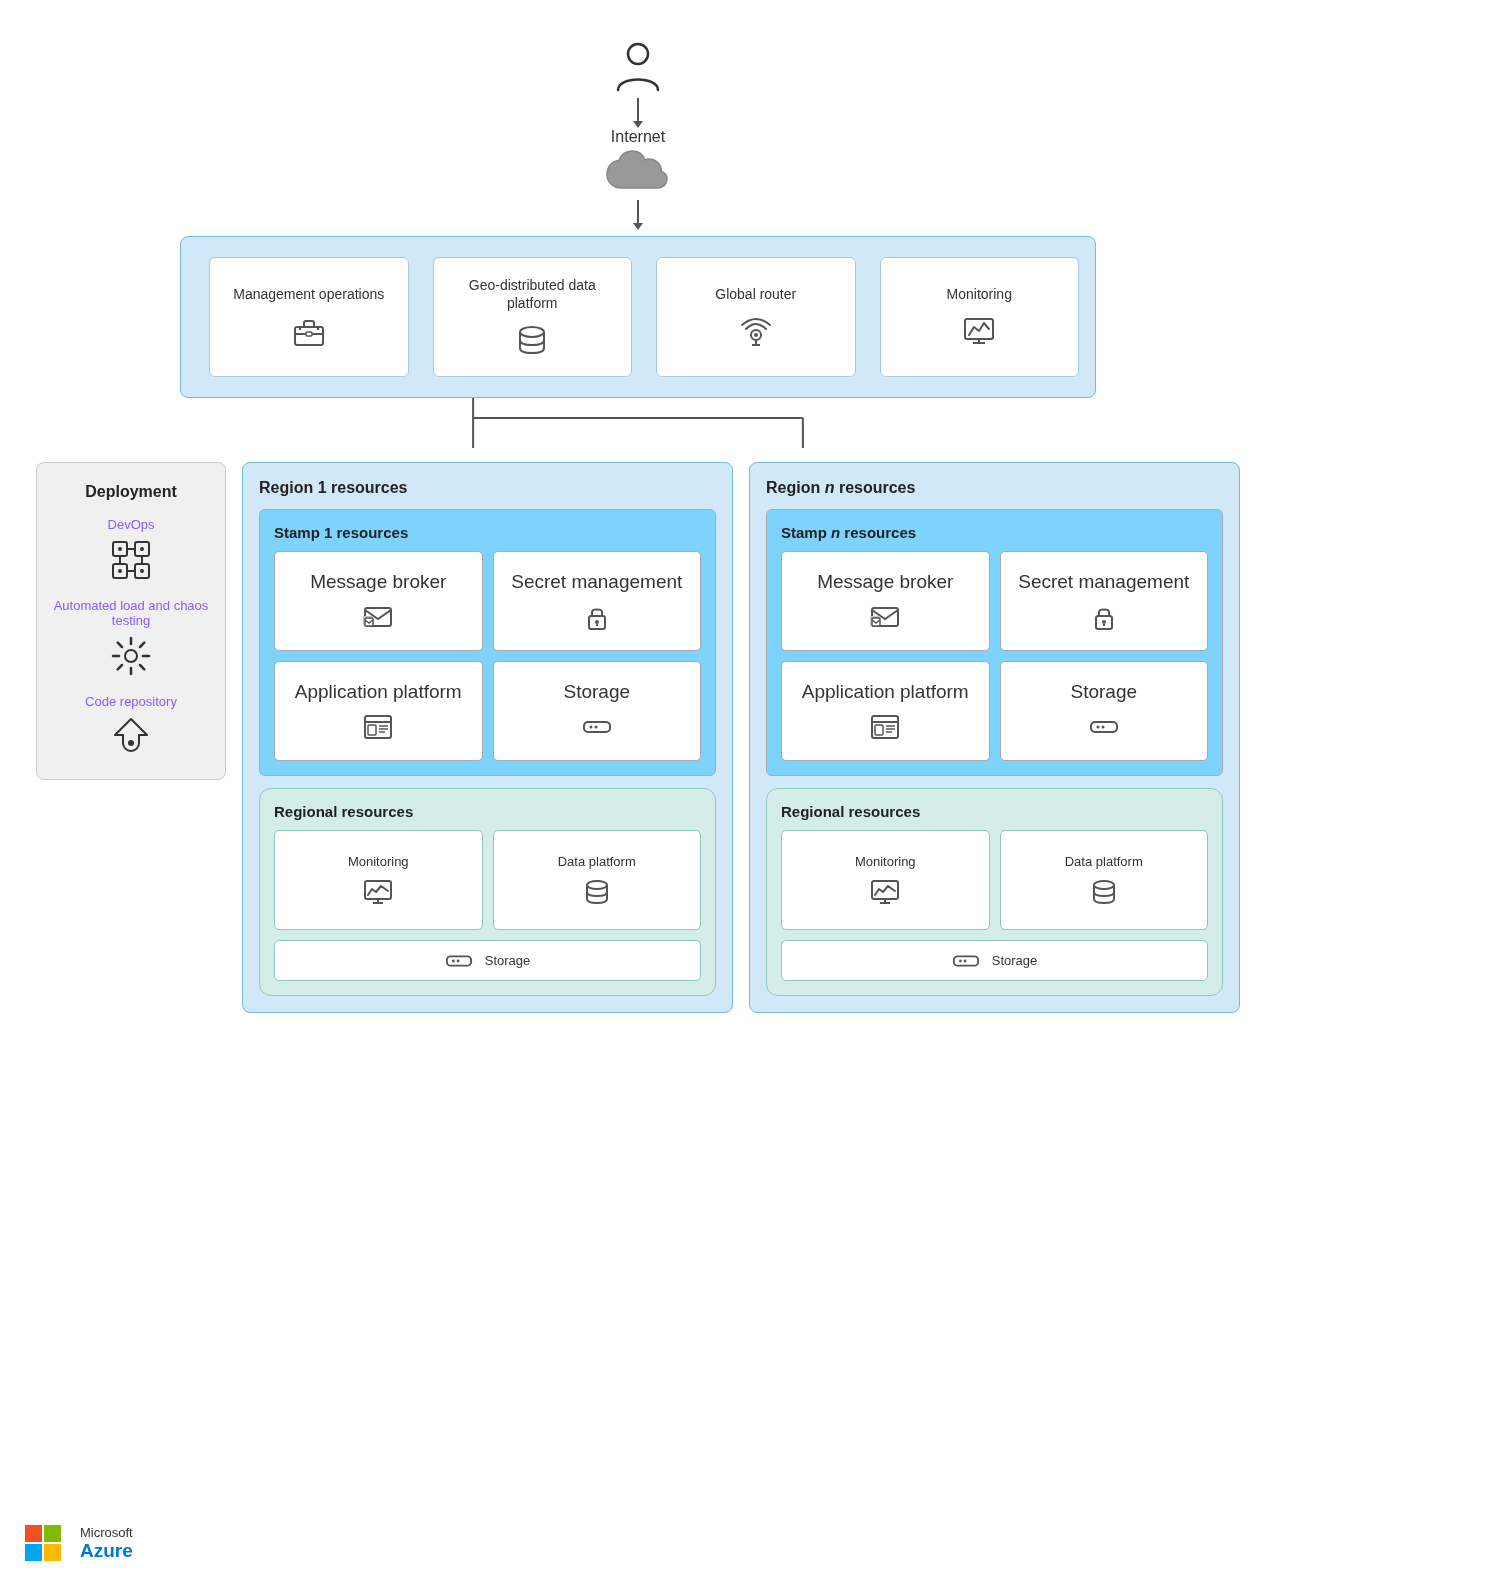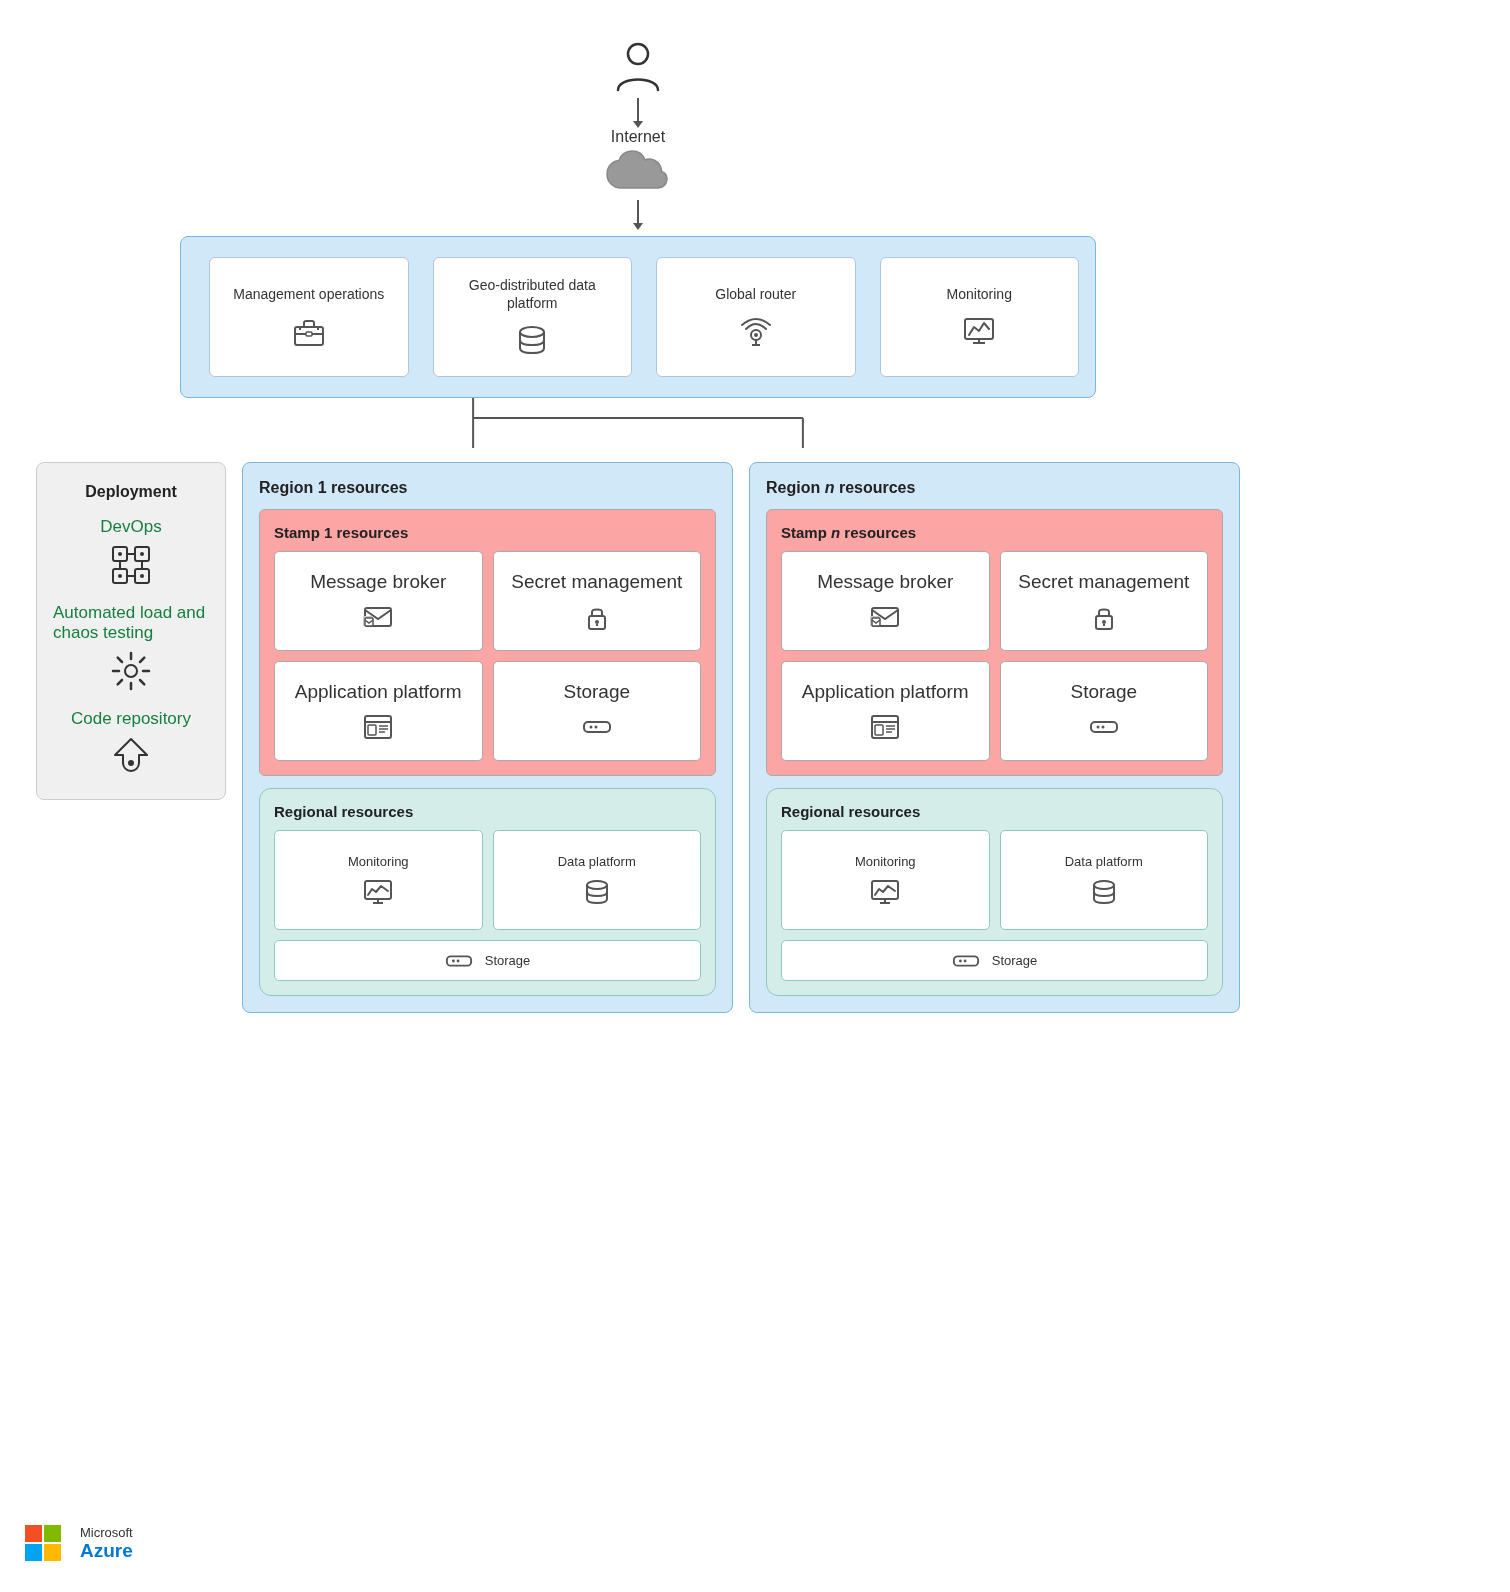--- a/index.html
+++ b/index.html
@@ -114,22 +114,23 @@
     }
 
     .deploy-item {
       display: flex;
       flex-direction: column;
       align-items: center;
       gap: 6px;
     }
 
     .deploy-label {
-      font-size: 17px;
-      color: #15803d;
+      font-size: 13px;
+      color: #8b5cf6;
+      text-align: center;
     }
 
     
     .regions-container {
       display: flex;
       gap: 16px;
       flex: 1;
     }
 
     .region-box {
@@ -146,21 +147,21 @@
       color: #222;
       margin-bottom: 12px;
     }
 
     .region-title em {
       font-style: italic;
     }
 
     
     .stamp-box {
-      background: #fca5a5;
+      background: #7dd3fc;
       border: 1.5px solid #aaa;
       border-radius: 6px;
       padding: 14px;
       margin-bottom: 12px;
     }
 
     .stamp-title {
       font-size: 15px;
       font-weight: bold;
       color: #222;

